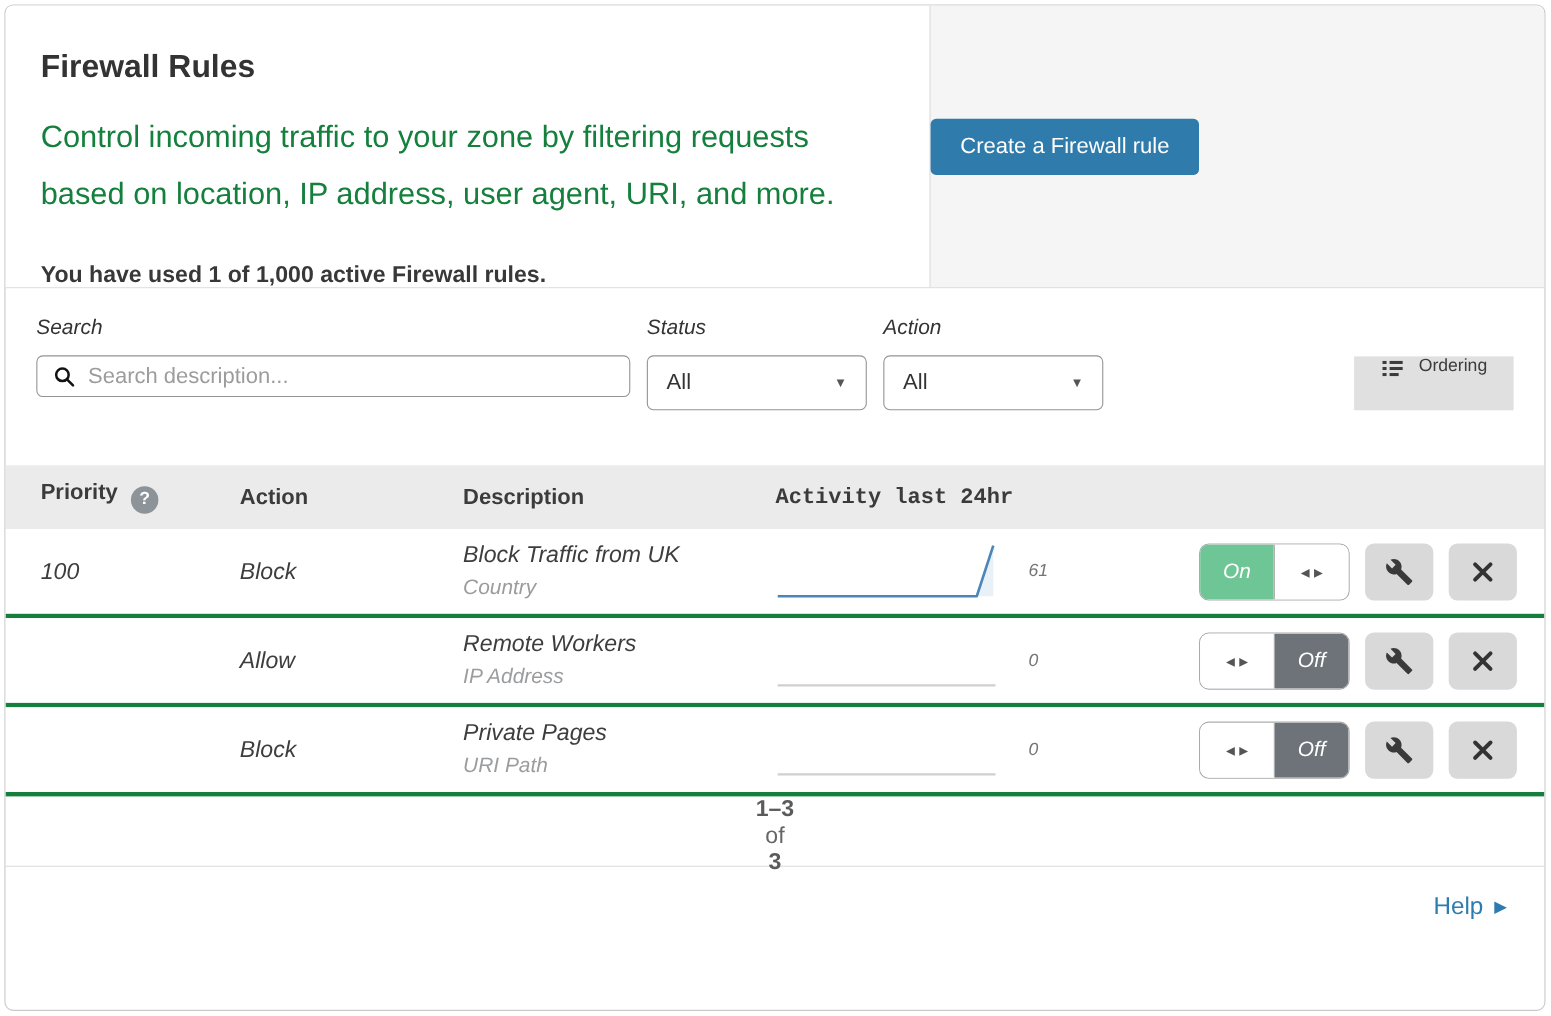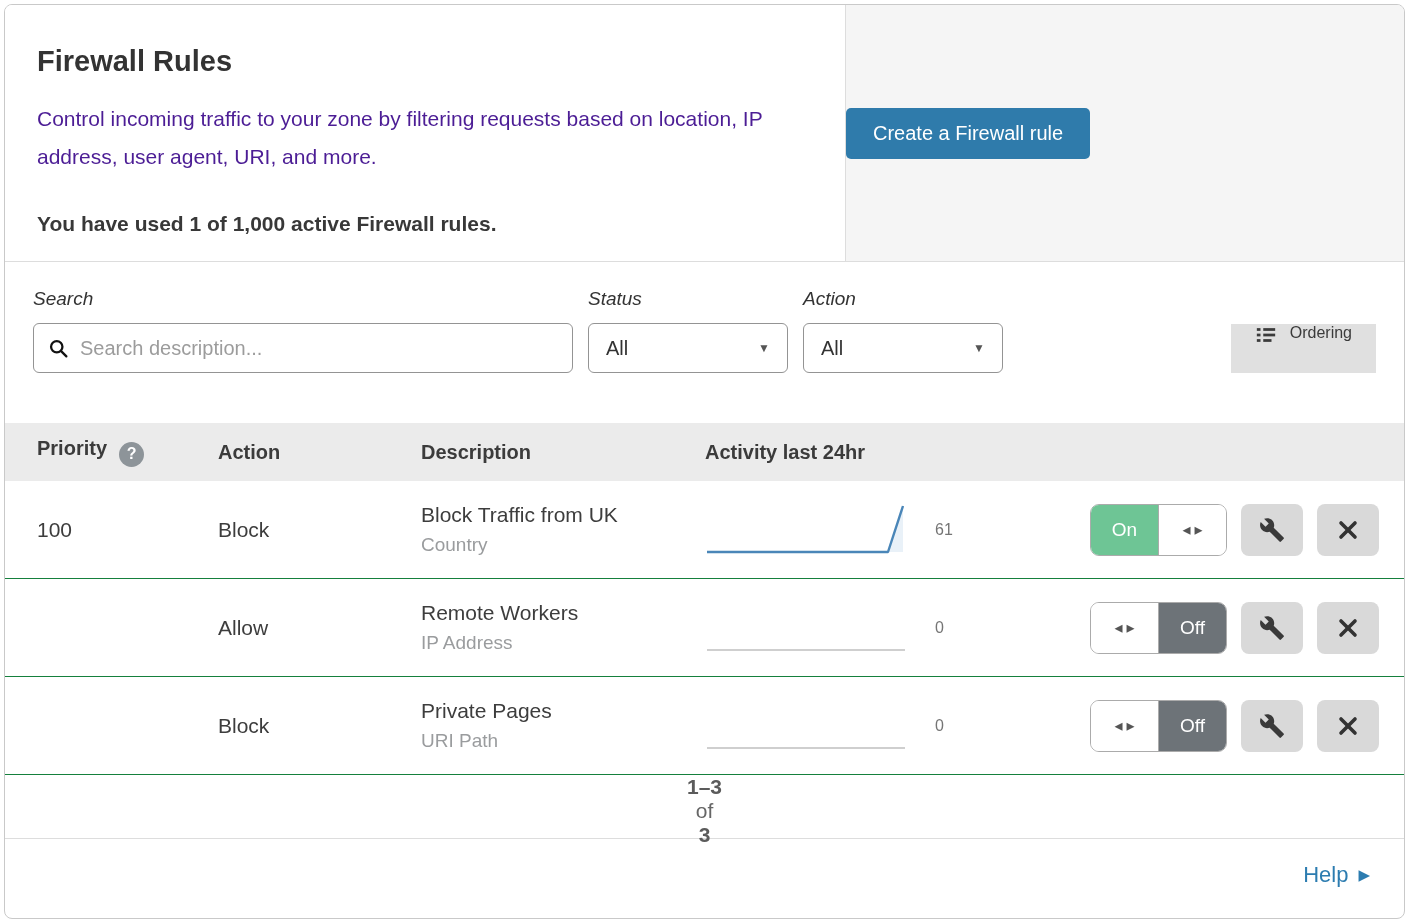--- a/index.html
+++ b/index.html
@@ -6,34 +6,34 @@
   html, body { width: 1410px; height: 924px; background: #fff; font-family: "Liberation Sans", "DejaVu Sans", sans-serif; color: #3d3d3d; }
   .card {
     position: absolute; left: 4px; top: 4px; width: 1401px; height: 915px;
     background: #fff; border: 1px solid #c9c9c9; border-radius: 8px; overflow: hidden;
   }
 
   
   .header { display: flex; height: 257px; border-bottom: 1px solid #ddd; }
   .header-left { width: 840px; padding: 30px 32px; background: #fff; }
   .page-title { font-size: 29px; font-weight: 700; color: #333; margin: 10px 0 22px; }
-  .page-desc { font-size: 21px; color: #4c1d95; line-height: 1.82; max-width: 770px; }
+  .page-desc { font-size: 28px; color: #15803d; line-height: 1.82; max-width: 770px; }
   .usage-line { font-size: 21px; font-weight: 700; color: #383838; margin-top: 36px; }
   .header-right { flex: 1; background: #f5f5f5; border-left: 1px solid #ddd; display: flex; align-items: center; justify-content: flex-start; }
   .create-btn {
     background: #2f7bab; color: #fff; font-size: 20px; font-family: inherit;
     border: none; border-radius: 5px; padding: 14px 27px; cursor: pointer;
   }
 
   
   .filter-bar { display: flex; gap: 15px; padding: 26px 28px 0 28px; height: 161px; align-items: flex-start; }
   .filter-group { display: flex; flex-direction: column; }
   .filter-label { font-size: 19px; color: #333; margin-bottom: 13px; font-style: italic; }
   .search-box {
-    width: 540px; height: 50px; border: 1px solid #949494; border-radius: 6px;
+    width: 540px; height: 38px; border: 1px solid #949494; border-radius: 6px;
     display: flex; align-items: center; padding: 0 14px; gap: 11px; background: #fff;
   }
   .search-box input { border: none; outline: none; flex: 1; font-size: 20px; font-family: inherit; color: #333; background: transparent; }
   .search-box input::placeholder { color: #9c9c9c; }
   .select-box {
     width: 200px; height: 50px; border: 1px solid #949494; border-radius: 6px; background: #fff;
     display: flex; align-items: center; justify-content: space-between; padding: 0 17px;
     font-size: 20px; color: #333; cursor: pointer;
   }
   .chevron { font-size: 12px; color: #555; }
@@ -44,21 +44,21 @@
   }
 
   
   .grid-row { display: grid; grid-template-columns: 181px 203px 284px 230px 155px 1fr; align-items: center; padding: 0 28px 0 32px; }
   .table-head { background: #ebebeb; height: 58px; font-weight: 700; font-size: 20px; color: #3b3b3b; }
   .help-badge {
     display: inline-flex; width: 25px; height: 25px; border-radius: 50%; background: #8d9499;
     color: #fff; font-size: 16px; font-weight: 700; align-items: center; justify-content: center;
     margin-left: 12px; vertical-align: -4px; cursor: pointer;
   }
-  .rule-row { height: 98px; border-bottom: 1px solid #15803d; background: #fff; }
+  .rule-row { height: 81px; border-bottom: 4px solid #15803d; background: #fff; font-style: italic; }
   .cell-priority, .cell-action { font-size: 21px; color: #3d3d3d; }
   .desc-name { font-size: 21px; color: #3d3d3d; margin-bottom: 7px; }
   .desc-type { font-size: 19px; color: #9a9c9e; }
   .cell-count { font-size: 16px; color: #757575; }
   .cell-controls { display: flex; align-items: center; gap: 14px; }
 
   
   .toggle { width: 137px; height: 52px; border-radius: 9px; border: 1px solid #ababab; overflow: hidden; display: flex; cursor: pointer; background: #fff; }
   .toggle-seg { flex: 1; display: flex; align-items: center; justify-content: center; font-size: 19px; }
   .seg-on { background: #6ec595; color: #fff; }
@@ -142,21 +142,21 @@
       </button>
     </div>
   </div>
 
   <div class="grid-row table-head">
     <div>
       <span>Priority</span><span class="help-badge">?</span>
     </div>
     <div>Action</div>
     <div>Description</div>
-    <div style="grid-column: 4 / 6;">Activity last 24hr</div>
+    <div style="grid-column: 4 / 6; font-family: Liberation Mono, monospace;">Activity last 24hr</div>
     <div></div>
   </div>
 
   <div class="grid-row rule-row">
     <div class="cell-priority">100</div>
     <div class="cell-action">Block</div>
     <div>
       <div class="desc-name">Block Traffic from UK</div>
       <div class="desc-type">Country</div>
     </div>

